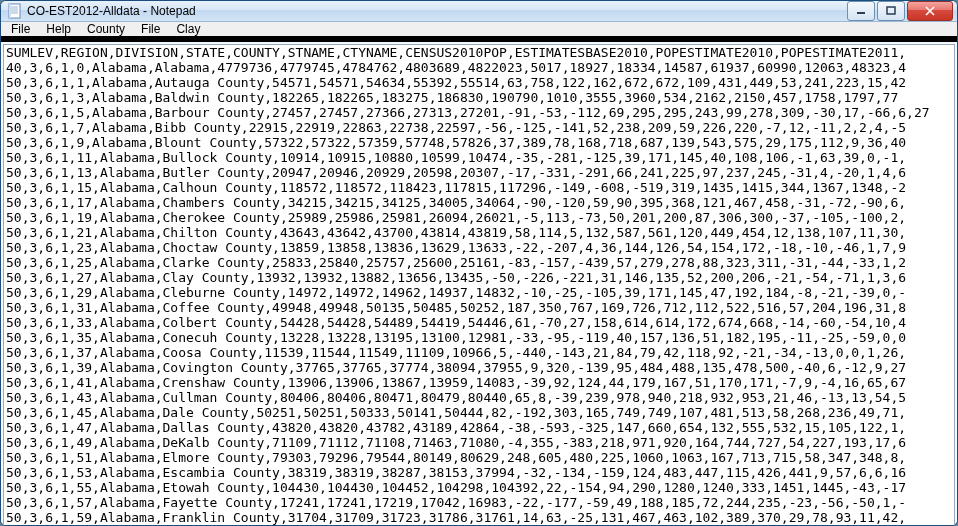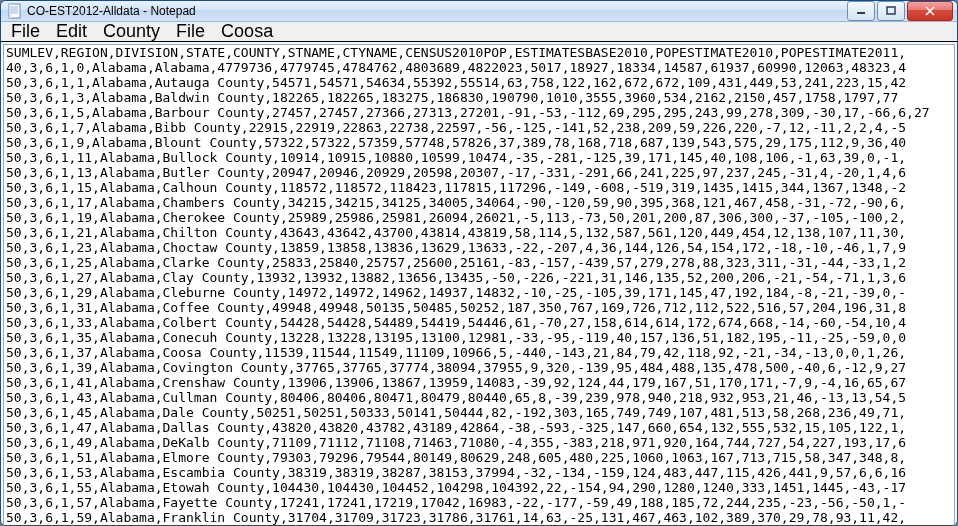--- a/index.html
+++ b/index.html
@@ -66,22 +66,22 @@
   }
   .win-btn.min, .win-btn.max {
     width: 28px;
   }
   .menubar {
     height: 20px;
     background: #f0f0f0;
     display: flex;
     align-items: center;
     padding: 0 2px;
-    font-size: 18px;
-    border-bottom: 1px solid #000000;
+    font-size: 12px;
+    border-bottom: 6px solid #000000;
   }
   .menu-item {
     padding: 1px 8px;
     cursor: default;
   }
   .content-wrap {
     flex: 1;
     position: relative;
     background: #f4f7fb;
     padding: 2px;
@@ -131,24 +131,24 @@
         <svg width="10" height="10">
           <line x1="1" y1="1" x2="9" y2="9" stroke="#fff" stroke-width="1.6"></line>
           <line x1="9" y1="1" x2="1" y2="9" stroke="#fff" stroke-width="1.6"></line>
         </svg>
       </div>
     </div>
   </div>
 
   <div class="menubar">
     <span class="menu-item">File</span>
-    <span class="menu-item">Edit</span>
+    <span class="menu-item">Help</span>
     <span class="menu-item">County</span>
     <span class="menu-item">File</span>
-    <span class="menu-item">Coosa</span>
+    <span class="menu-item">Clay</span>
   </div>
 
   <div class="content-wrap">
     <div class="text-area">SUMLEV,REGION,DIVISION,STATE,COUNTY,STNAME,CTYNAME,CENSUS2010POP,ESTIMATESBASE2010,POPESTIMATE2010,POPESTIMATE2011,
 40,3,6,1,0,Alabama,Alabama,4779736,4779745,4784762,4803689,4822023,5017,18927,18334,14587,61937,60990,12063,48323,4
 50,3,6,1,1,Alabama,Autauga County,54571,54571,54634,55392,55514,63,758,122,162,672,672,109,431,449,53,241,223,15,42
 50,3,6,1,3,Alabama,Baldwin County,182265,182265,183275,186830,190790,1010,3555,3960,534,2162,2150,457,1758,1797,77
 50,3,6,1,5,Alabama,Barbour County,27457,27457,27366,27313,27201,-91,-53,-112,69,295,295,243,99,278,309,-30,17,-66,6,27
 50,3,6,1,7,Alabama,Bibb County,22915,22919,22863,22738,22597,-56,-125,-141,52,238,209,59,226,220,-7,12,-11,2,2,4,-5
 50,3,6,1,9,Alabama,Blount County,57322,57322,57359,57748,57826,37,389,78,168,718,687,139,543,575,29,175,112,9,36,40

